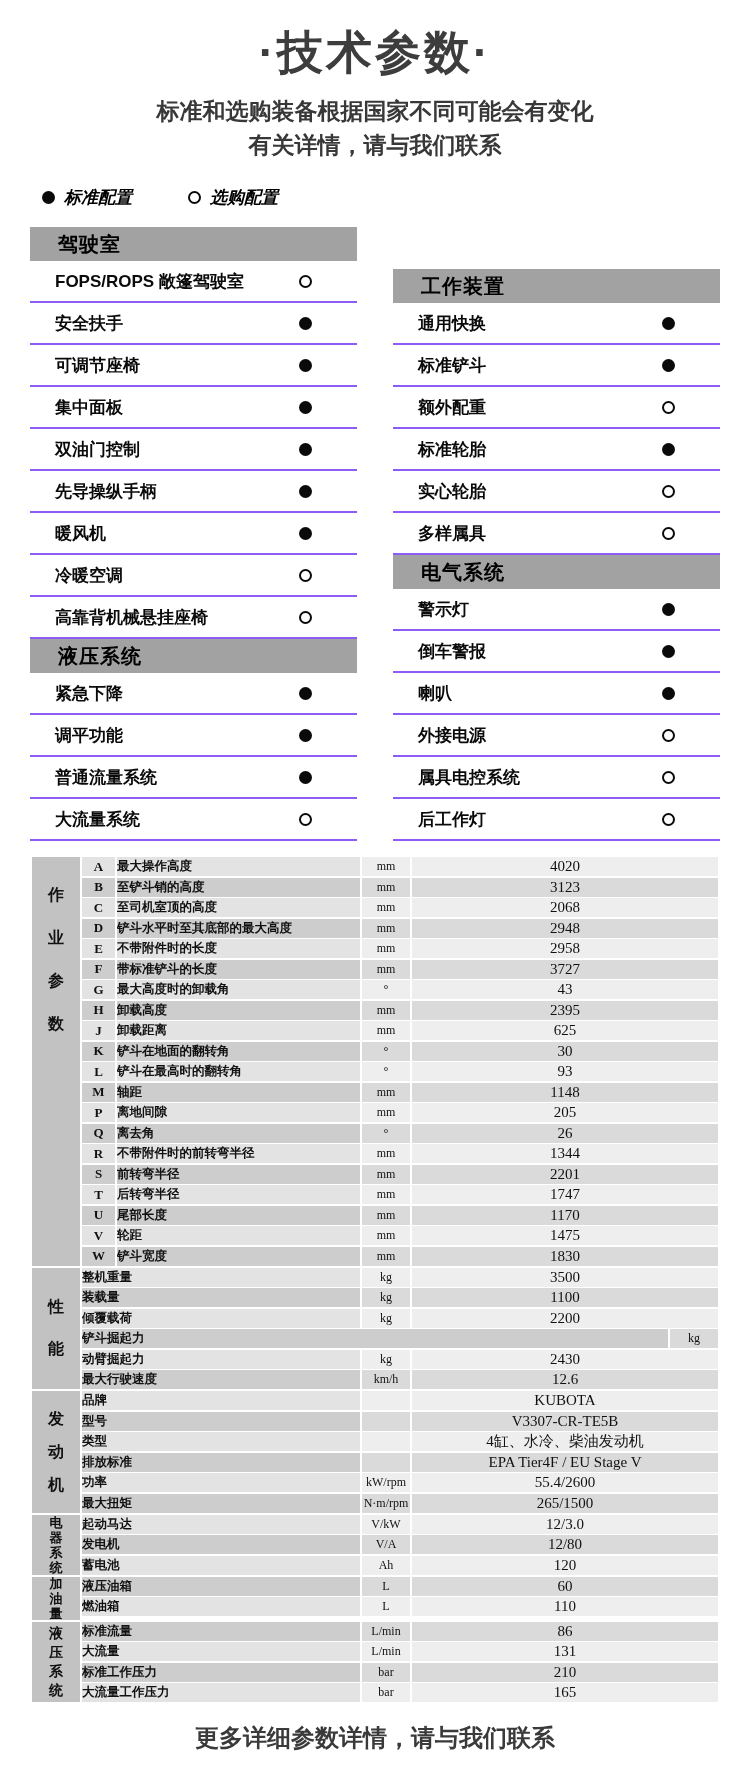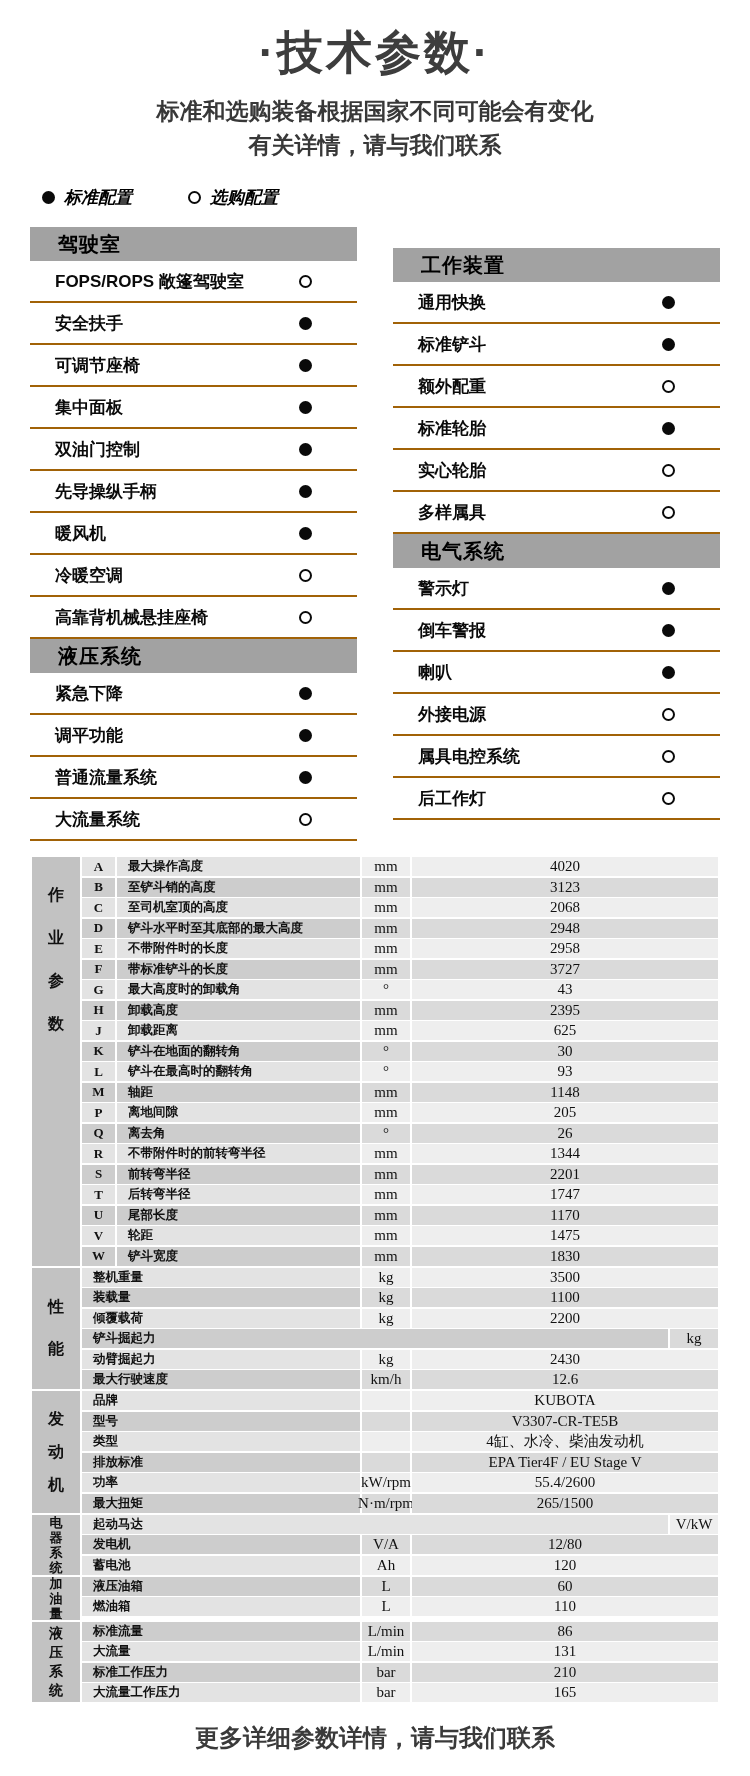--- a/index.html
+++ b/index.html
@@ -10,41 +10,41 @@
   .subtitle{text-align:center;font-size:23px;font-weight:bold;color:#383838;line-height:34px;}
   .sub1{margin-top:10px;}
 
   .legend{display:flex;align-items:center;gap:56px;margin:24px 0 12px 42px;font-size:17px;font-weight:bold;color:#000;font-style:italic;}
   .legend-item{display:flex;align-items:center;gap:9px;}
 
   .dot{width:13px;height:13px;border-radius:50%;box-sizing:border-box;flex:0 0 auto;}
   .dot.filled{background:#0a0a0a;}
   .dot.hollow{background:#fff;border:2.5px solid #0a0a0a;}
 
-  .columns{display:flex;gap:36px;padding:0 30px;margin-top:18px;align-items:center;}
+  .columns{display:flex;gap:36px;padding:0 30px;margin-top:18px;align-items:flex-end;}
   .fcol{flex:1;min-width:0;}
   .fbar{height:34px;background:#a2a2a2;display:flex;align-items:center;padding-left:28px;font-size:20px;font-weight:bold;color:#000;letter-spacing:1px;}
-  .fitem{height:40px;display:flex;align-items:center;justify-content:space-between;padding:0 45px 0 25px;border-bottom:2px solid #a16207;font-size:17px;font-weight:bold;color:#0a0a0a;white-space:nowrap;}
+  .fitem{height:40px;display:flex;align-items:center;justify-content:space-between;padding:0 45px 0 25px;border-bottom:2px solid #8b5cf6;font-size:17px;font-weight:bold;color:#0a0a0a;white-space:nowrap;}
 
   .spec{margin:16px 32px 0;}
   .group-block{display:flex;gap:2px;margin-top:2px;}
   .group-block:first-child{margin-top:0;}
   .gcell{width:48px;flex:0 0 48px;background:#c2c2c2;display:flex;flex-direction:column;align-items:center;font-weight:bold;color:#111;}
   .gcell span{line-height:1;display:block;}
   .g0{justify-content:flex-start;padding-top:30px;gap:27px;font-size:16px;box-sizing:border-box;}
   .g1{justify-content:center;gap:26px;font-size:16px;}
   .g2{justify-content:center;gap:17px;font-size:16px;}
   .g3{justify-content:center;gap:2px;font-size:13px;}
   .g4{justify-content:center;gap:2px;font-size:13px;}
   .g5{justify-content:center;gap:5px;font-size:14px;}
   .grows{flex:1;display:flex;flex-direction:column;gap:1.5px;min-width:0;}
   .trow{display:flex;gap:2px;height:19px;flex:0 0 19px;}
   .cl{width:33px;flex:0 0 33px;display:flex;align-items:center;justify-content:center;font-family:"Liberation Serif",serif;font-weight:bold;font-size:13px;}
-  .cn{flex:1;display:flex;align-items:center;padding-left:11px;font-size:12.5px;font-weight:bold;min-width:0;white-space:nowrap;overflow:hidden;}
-  .cu{width:48px;flex:0 0 48px;display:flex;align-items:center;justify-content:center;font-family:"Liberation Serif",serif;font-size:15px;white-space:nowrap;}
+  .cn{flex:1;display:flex;align-items:center;font-size:12.5px;font-weight:bold;min-width:0;white-space:nowrap;overflow:hidden;}
+  .cu{width:48px;flex:0 0 48px;display:flex;align-items:center;justify-content:center;font-family:"Liberation Serif",serif;font-size:12px;white-space:nowrap;}
   .cv{width:306px;flex:0 0 306px;display:flex;align-items:center;justify-content:center;font-family:"Liberation Serif",serif;font-size:15px;}
   .light .cl,.light .cn{background:#e3e3e3;}
   .light .cu,.light .cv{background:#eeeeee;}
   .dark .cl,.dark .cn{background:#cdcdcd;}
   .dark .cu,.dark .cv{background:#dadada;}
 
   .footer{text-align:center;font-size:24px;font-weight:bold;color:#3a3a3a;margin:20px 0 26px;}
 </style>
 </head>
 <body>
@@ -388,20 +388,21 @@
         <div class="gcell g3">
           <span>电</span>
           <span>器</span>
           <span>系</span>
           <span>统</span>
         </div>
         <div class="grows">
           <div class="trow light">
             <div class="cn">起动马达</div>
             <div class="cu">V/kW</div>
+            <div class="cv">12/3.0</div>
           </div>
           <div class="trow dark">
             <div class="cn">发电机</div>
             <div class="cu">V/A</div>
             <div class="cv">12/80</div>
           </div>
           <div class="trow light">
             <div class="cn">蓄电池</div>
             <div class="cu">Ah</div>
             <div class="cv">120</div>

